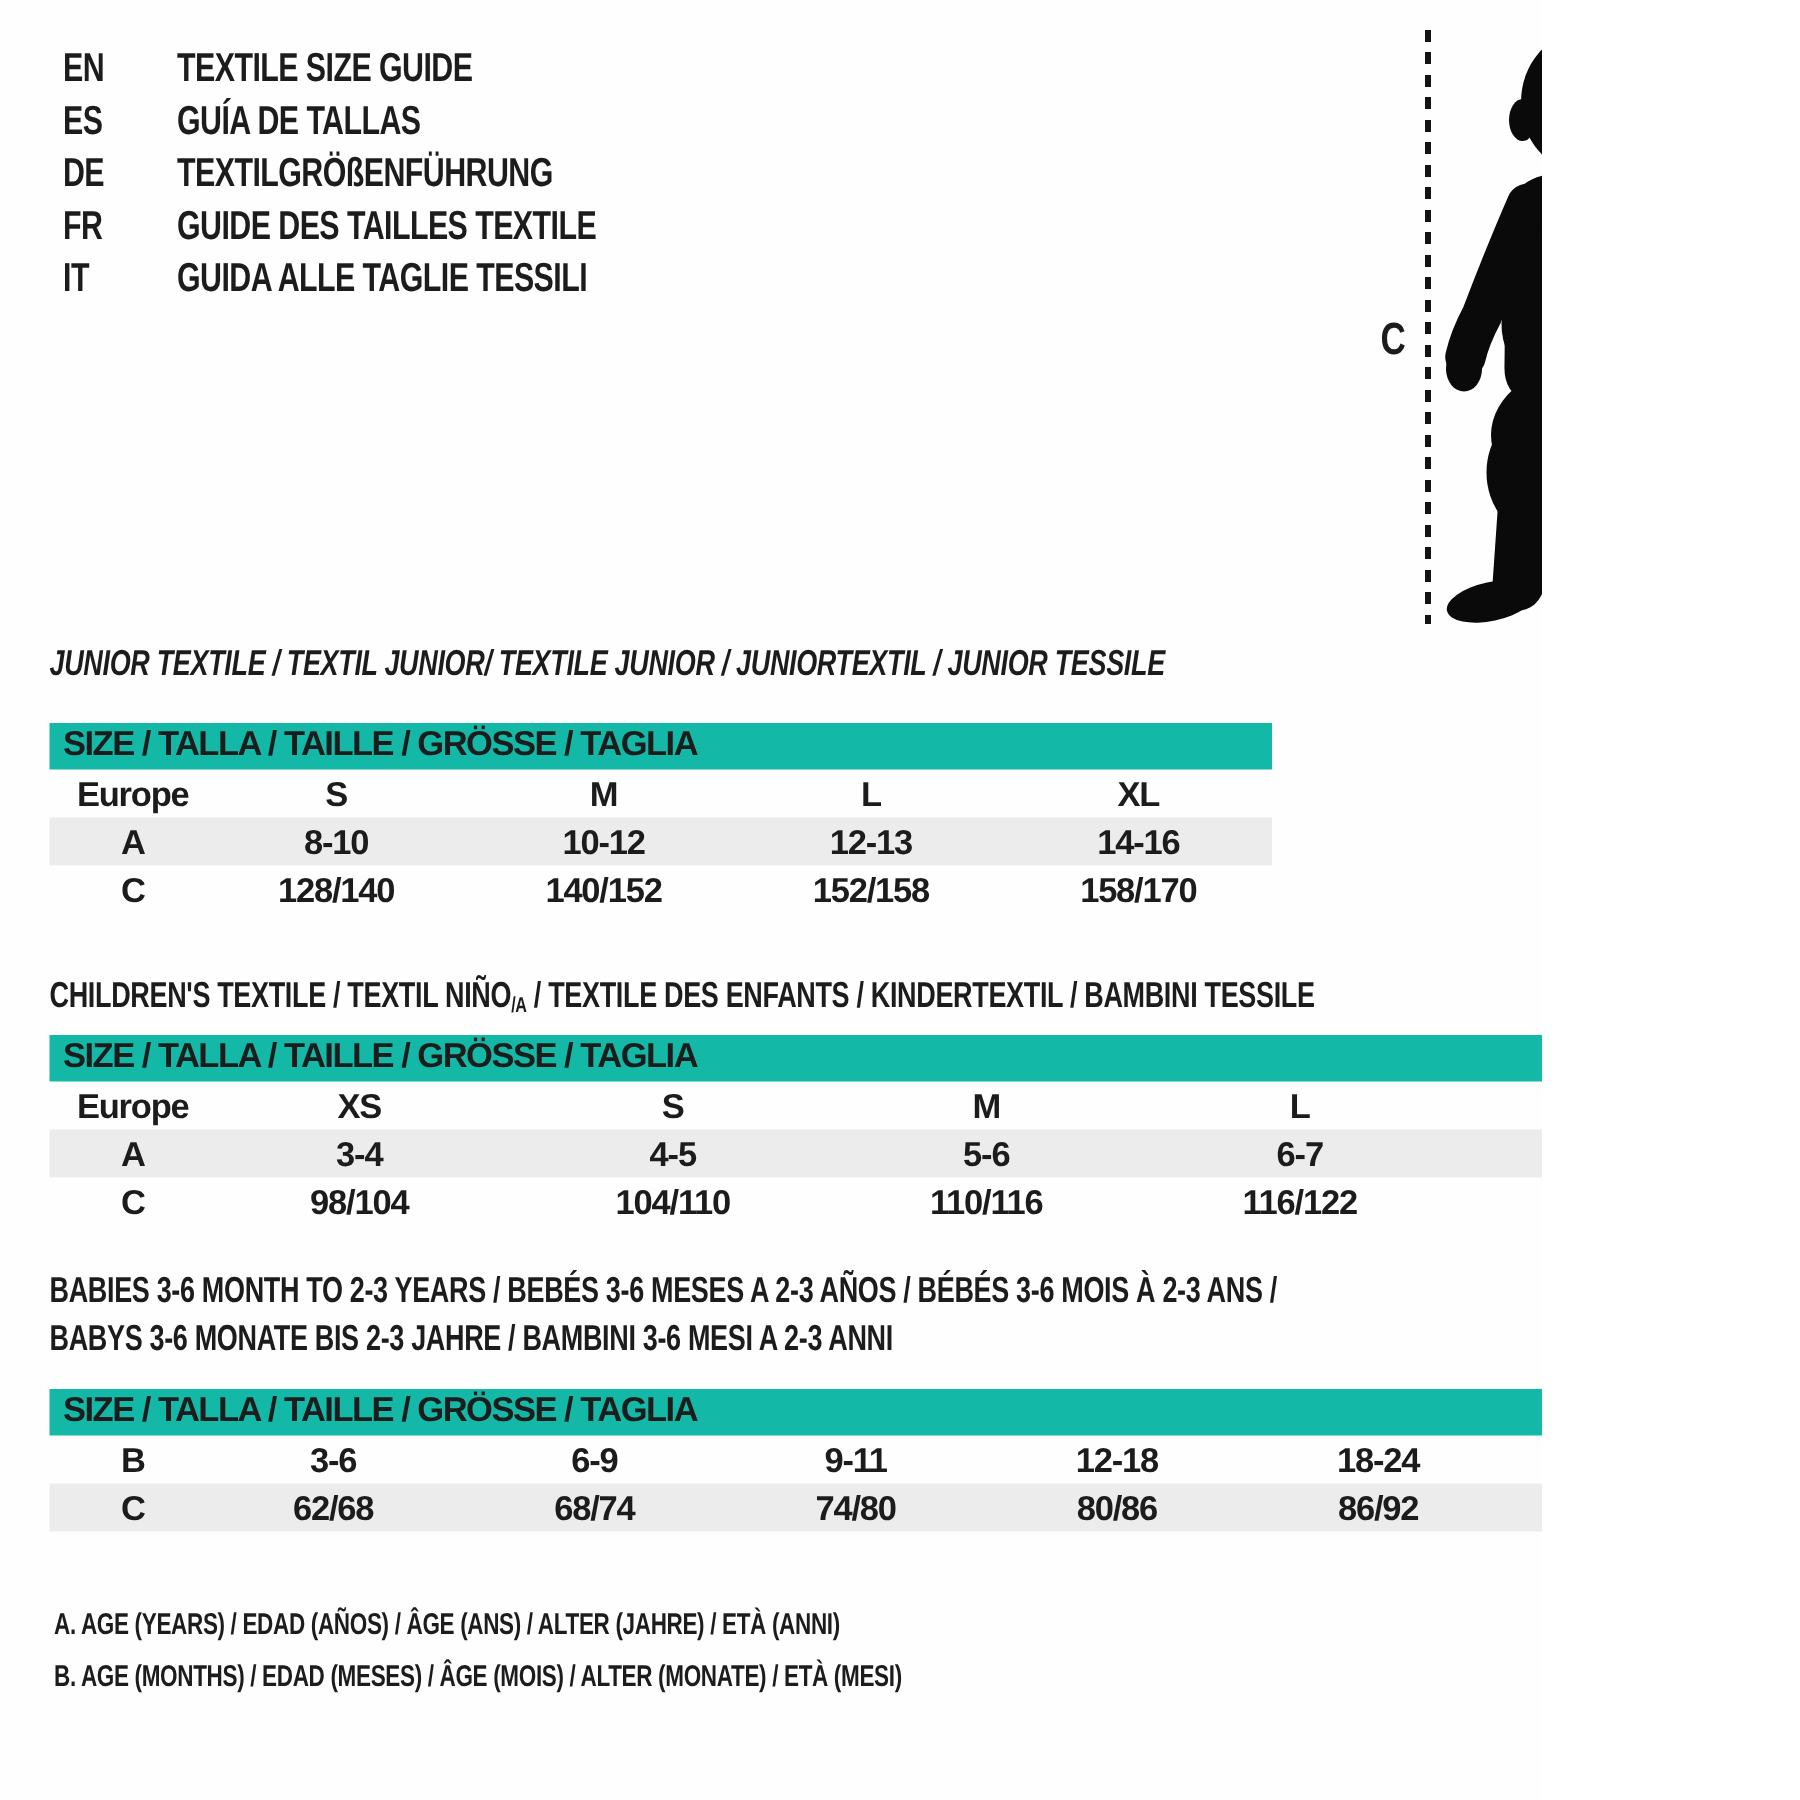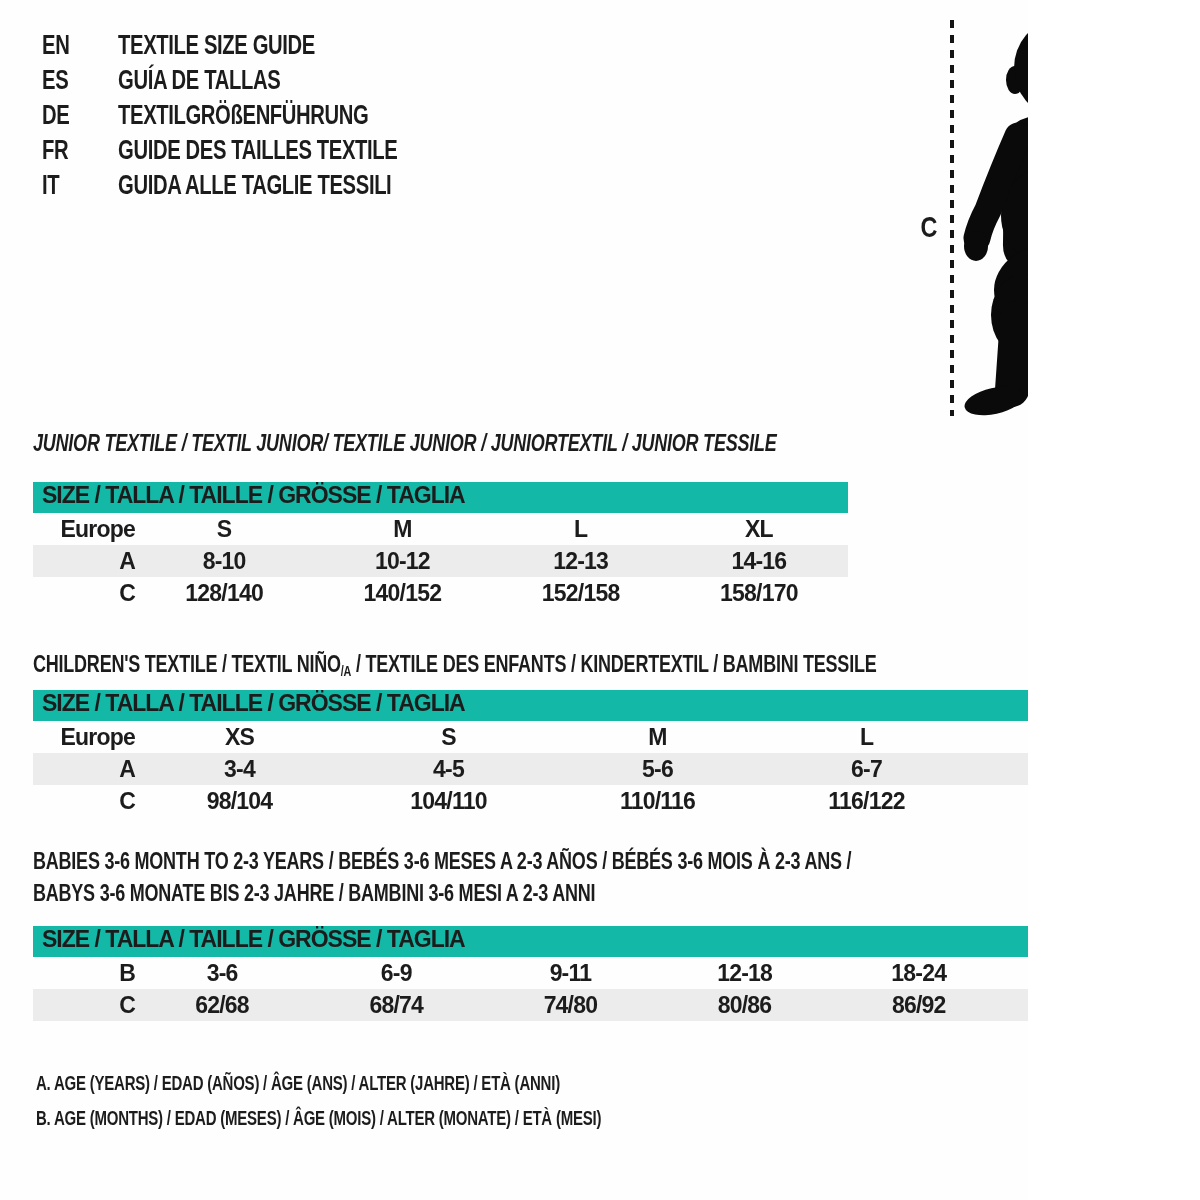--- a/index.html
+++ b/index.html
@@ -30,21 +30,21 @@
   .sg-table{position:absolute;left:33px;}
   .t-junior{width:815px;}
   .t-wide{width:1147px;}
   .thead{height:31px;background:#14b8a6;display:flex;align-items:flex-start;padding-left:9px;box-sizing:border-box;
     font-size:23px;letter-spacing:-1px;}
   .trow{display:grid;height:32px;align-items:center;font-size:23px;letter-spacing:-0.8px;}
   .cols4{grid-template-columns:102px repeat(4,1fr);}
   .cols5{grid-template-columns:102px repeat(5,1fr);}
   .cols6{grid-template-columns:102px repeat(6,1fr);}
   .cell{text-align:center;}
-  .cell.left{text-align:right;padding-left:9px;}
+  .cell.left{text-align:center;padding-left:9px;}
   .stripe{background:#ececec;}
 
   
   .legend{position:absolute;left:36px;top:1066px;}
   .legend-line{height:35px;line-height:35px;font-size:20px;letter-spacing:-0.3px;}
 </style>
 </head>
 <body>
 
 <div class="page">

